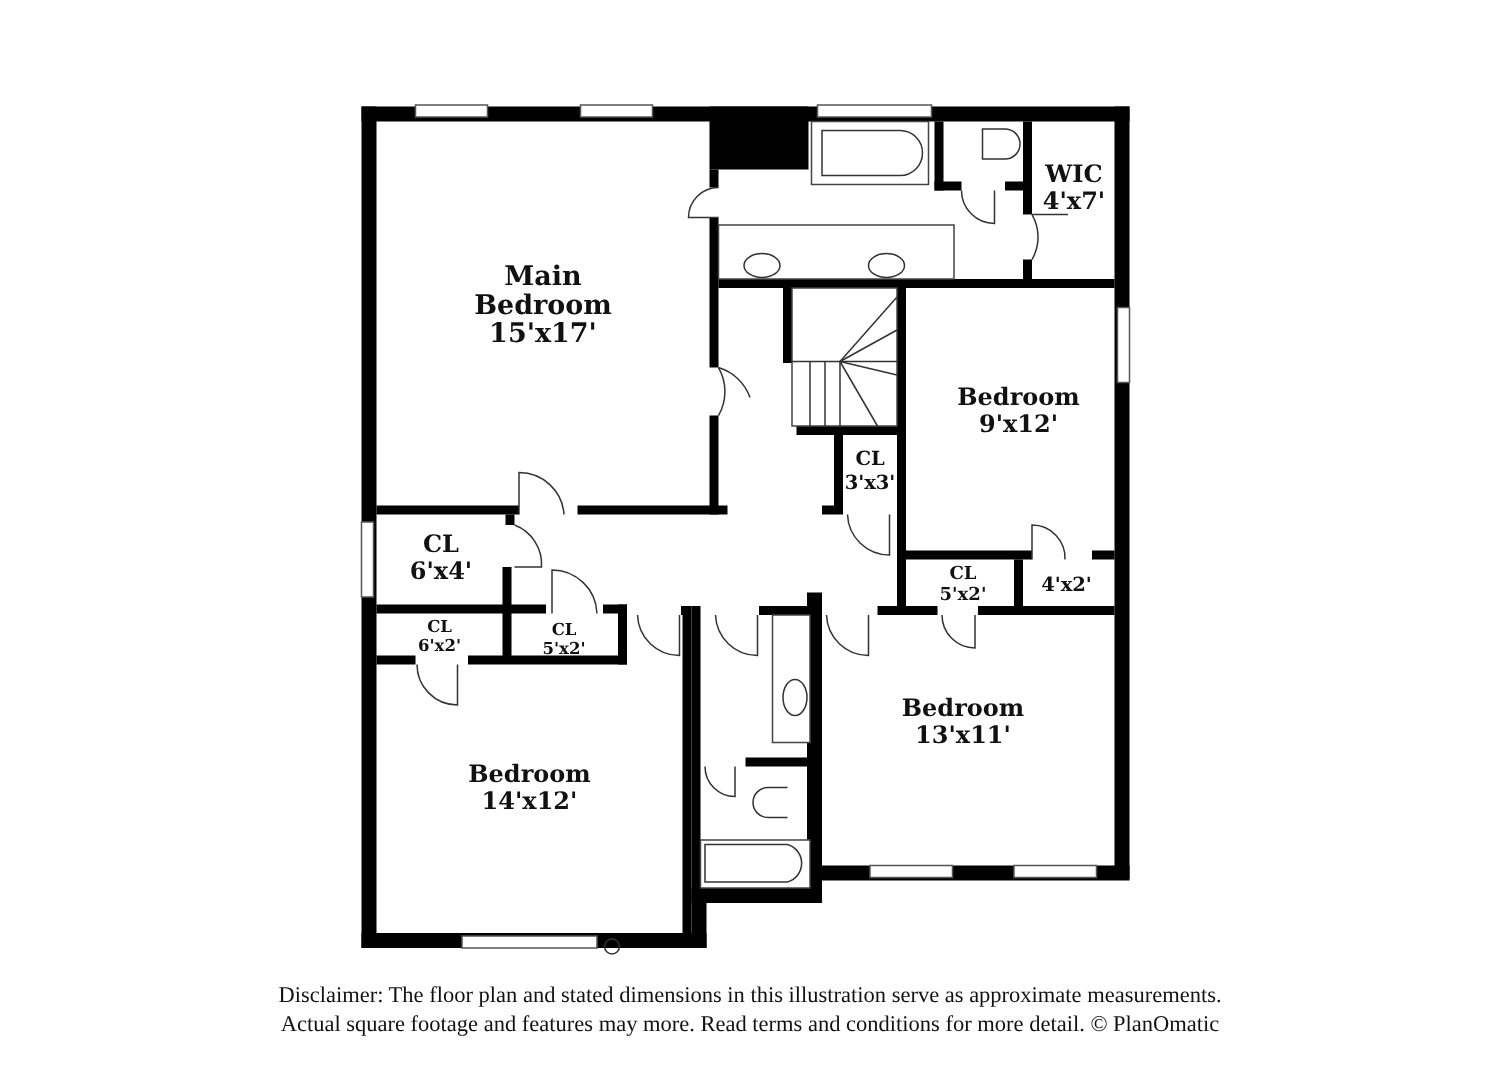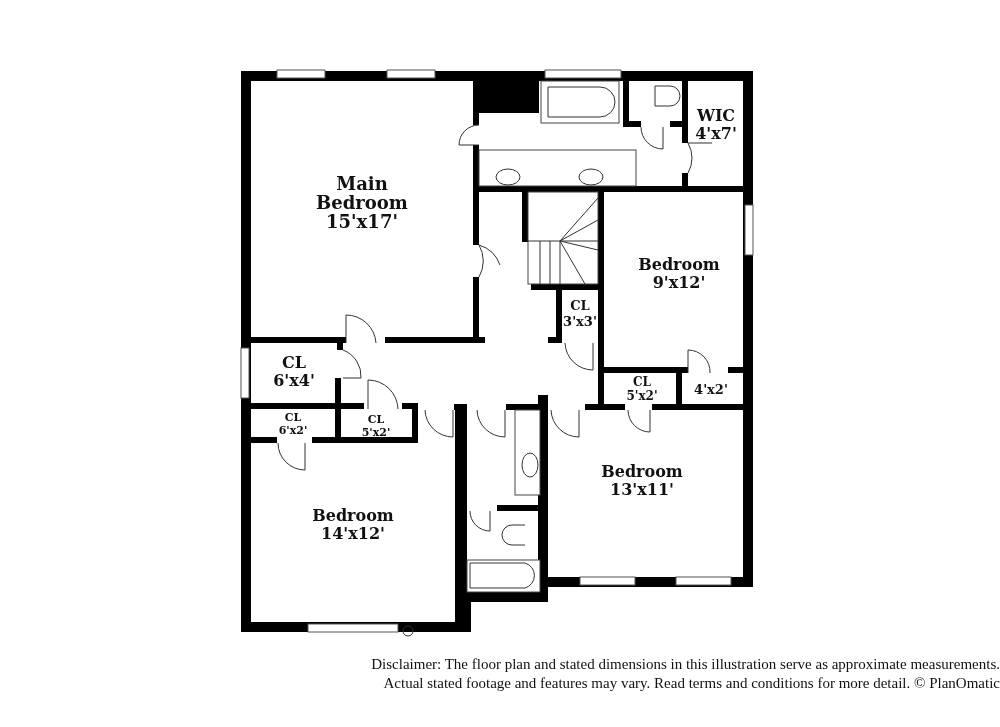--- a/index.html
+++ b/index.html
@@ -3,21 +3,21 @@
   <meta charset="utf-8">
   <style>
     html, body { margin: 0; padding: 0; background: #ffffff; }
     body { width: 1000px; height: 727px; position: relative; overflow: hidden; font-family: "DejaVu Serif", serif; }
     #plan { position: absolute; left: 0; top: 0; width: 1000px; height: 727px; }
     .room-label { font-family: "DejaVu Serif", "Liberation Serif", serif; font-weight: bold; fill: #111; text-anchor: middle; }
     .wall { fill: #000; }
     .thin { fill: none; stroke: #333; stroke-width: 1; }
     .fixture { fill: #fff; stroke: #444; stroke-width: 1; }
     .window { fill: #fff; stroke: #555; stroke-width: 1; }
-    .footer { position: absolute; left: 0; width: 1000px; text-align: right; font-family: "Liberation Serif", serif; font-size: 15px; color: #111; }
+    .footer { position: absolute; left: 0; width: 1000px; text-align: center; font-family: "Liberation Serif", serif; font-size: 15px; color: #111; }
     .footer.l1 { top: 656px; }
     .footer.l2 { top: 675px; }
   </style>
 </head>
 <body>
 
 <svg id="plan" viewBox="0 0 1000 727" xmlns="http://www.w3.org/2000/svg">
 
   <g>
 
@@ -173,13 +173,13 @@
 
     <text class="room-label" font-size="16" x="642" y="477">Bedroom</text>
     <text class="room-label" font-size="16" x="642" y="495">13'x11'</text>
 
     <text class="room-label" font-size="16" x="353" y="521">Bedroom</text>
     <text class="room-label" font-size="16" x="353" y="539">14'x12'</text>
   </g>
 </svg>
 
 <div class="footer l1">Disclaimer: The floor plan and stated dimensions in this illustration serve as approximate measurements.</div>
-<div class="footer l2">Actual stated footage and features may vary. Read terms and conditions for more detail. © PlanOmatic</div>
+<div class="footer l2">Actual square footage and features may more. Read terms and conditions for more detail. © PlanOmatic</div>
 
 </body></html>

